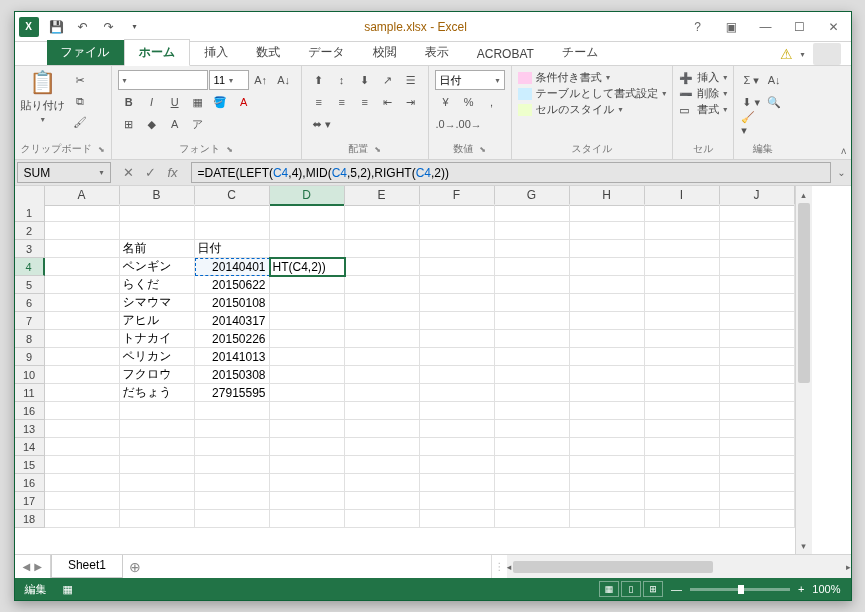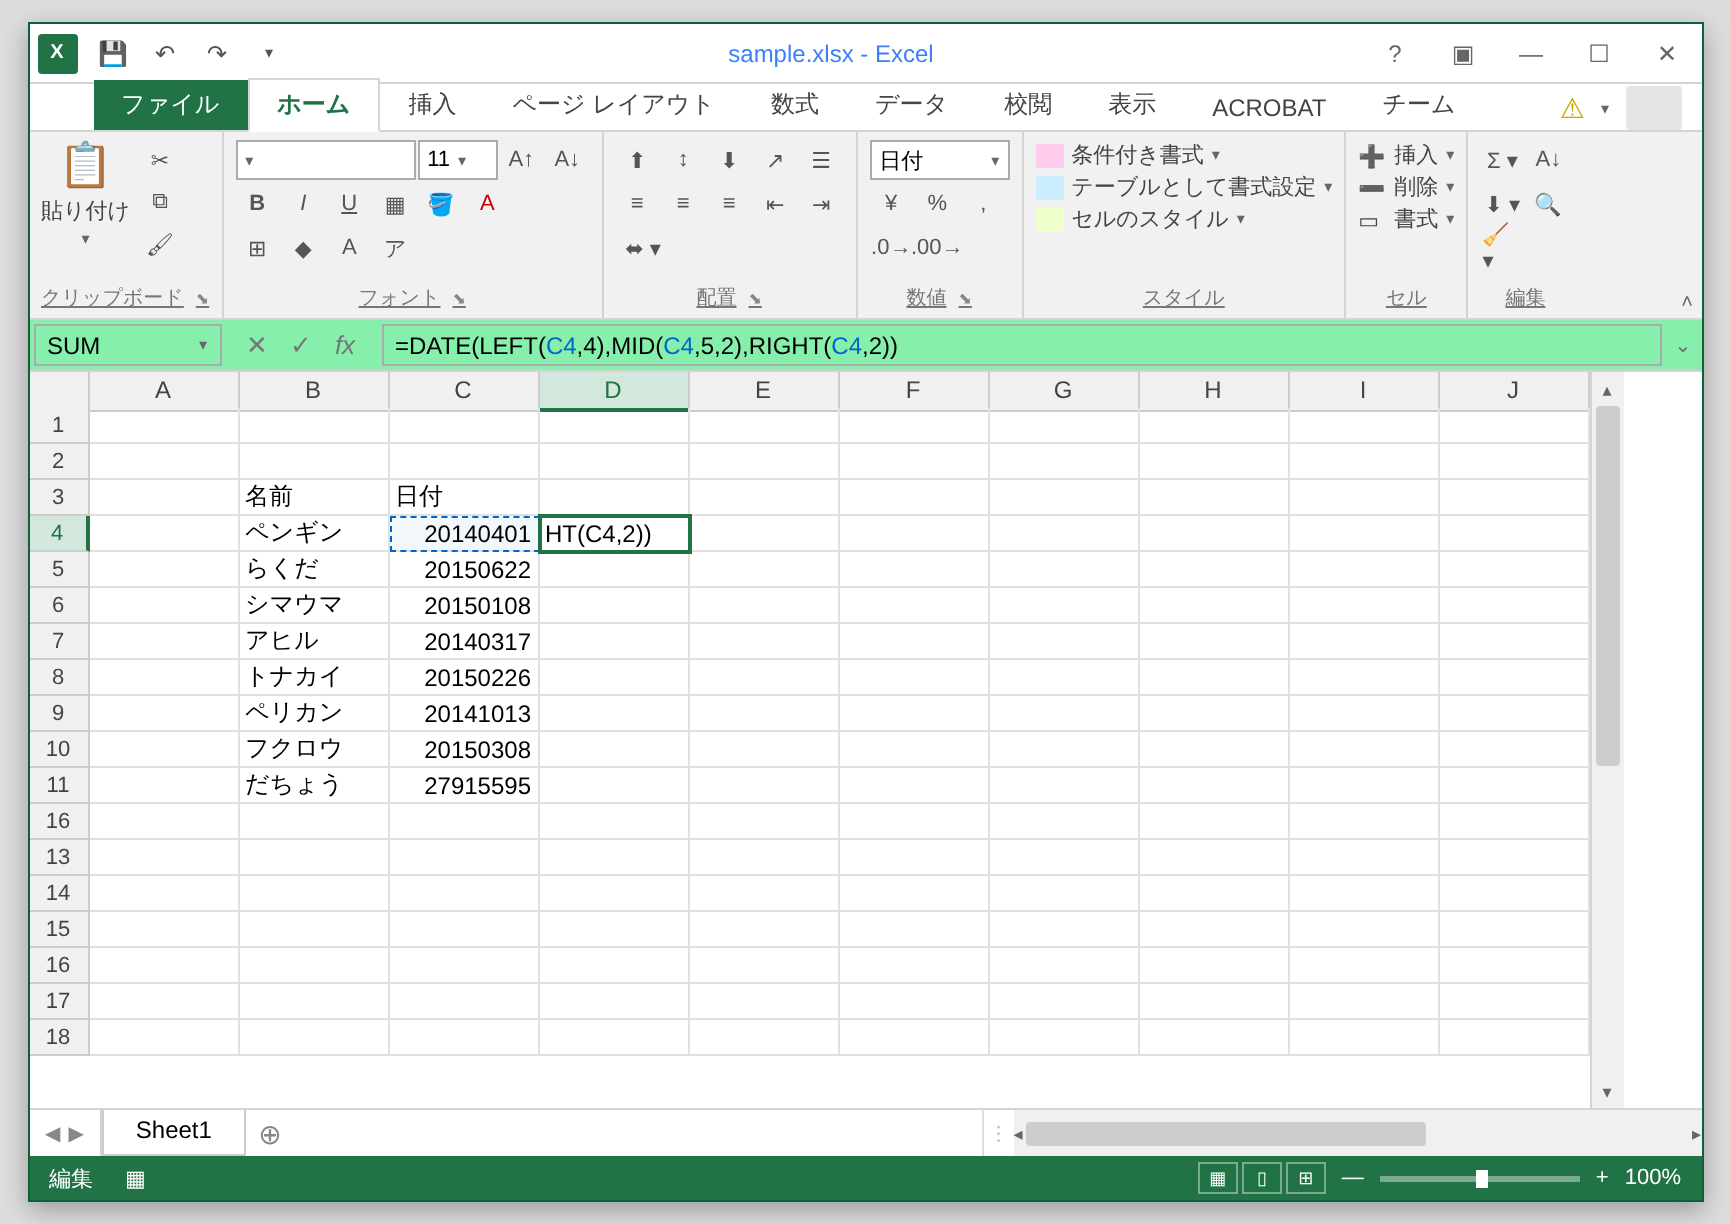--- a/index.html
+++ b/index.html
@@ -2,45 +2,45 @@
 <html><head>
 <meta charset="utf-8">
 <style>
 * { margin: 0; padding: 0; box-sizing: border-box; font-family: "Segoe UI", "Yu Gothic", "Meiryo", sans-serif; }
 body { background: #ddd; display: flex; align-items: center; justify-content: center; height: 612px; width: 865px; }
 .window { width: 838px; height: 590px; background: #fff; border: 1px solid #0e6137; box-shadow: 0 4px 12px rgba(0,0,0,0.3); display: flex; flex-direction: column; }
 .titlebar { height: 30px; background: #fff; display: flex; align-items: center; border-bottom: 1px solid #d4d4d4; }
 .qa-toolbar { display: flex; align-items: center; gap: 2px; padding: 0 4px; }
 .qa-btn { width: 24px; height: 24px; display: flex; align-items: center; justify-content: center; font-size: 12px; color: #555; cursor: pointer; }
 .excel-icon { width: 20px; height: 20px; background: #217346; color: #fff; display: flex; align-items: center; justify-content: center; font-size: 10px; font-weight: bold; border-radius: 2px; margin-right: 4px; }
-.title-text { flex: 1; text-align: center; font-size: 12px; color: #3b82f6; }
+.title-text { flex: 1; text-align: center; font-size: 12px; color: #a16207; }
 .win-controls { display: flex; }
 .win-btn { width: 34px; height: 24px; display: flex; align-items: center; justify-content: center; font-size: 12px; color: #666; cursor: pointer; }
 .tabs { height: 24px; background: #fff; display: flex; align-items: flex-end; border-bottom: 1px solid #d4d4d4; }
 .tab { padding: 4px 14px; font-size: 12px; color: #444; cursor: pointer; }
 .tab.file { background: #217346; color: #fff; margin-left: 32px; }
 .tab.active { background: #fff; border: 1px solid #d4d4d4; border-bottom: 1px solid #fff; margin-bottom: -1px; color: #217346; font-weight: bold; }
 .tab-spacer { flex: 1; }
 .tab-right { display: flex; align-items: center; gap: 8px; padding-right: 10px; }
 .warn-icon { color: #c6a700; font-size: 14px; }
 .user-icon { width: 28px; height: 22px; background: #e5e5e5; border-radius: 2px; }
 .ribbon { height: 94px; background: #f1f1f1; display: flex; border-bottom: 1px solid #d4d4d4; position: relative; }
 .ribbon-group { display: flex; flex-direction: column; justify-content: space-between; border-right: 1px solid #d4d4d4; padding: 4px 6px 1px; }
 .group-content { display: flex; gap: 4px; flex: 1; align-items: flex-start; }
-.group-label { font-size: 10px; color: #777; text-align: right; padding: 2px 0; display: flex; align-items: center; justify-content: center; gap: 6px; text-decoration: underline; }
+.group-label { font-size: 10px; color: #777; text-align: right; padding: 2px 0; display: flex; align-items: center; justify-content: center; gap: 6px; }
 .dialog-launcher { font-size: 8px; color: #888; cursor: pointer; }
 .big-btn { display: flex; flex-direction: column; align-items: center; gap: 2px; font-size: 11px; color: #444; cursor: pointer; min-width: 40px; }
 .big-btn-icon { font-size: 22px; }
 .mini-btn { width: 22px; height: 20px; display: flex; align-items: center; justify-content: center; font-size: 11px; color: #555; cursor: pointer; border: 1px solid transparent; }
 .mini-col { display: flex; flex-direction: column; gap: 1px; }
 .mini-row { display: flex; gap: 1px; align-items: center; }
 .font-select { height: 20px; border: 1px solid #ababab; background: #fff; font-size: 11px; display: flex; align-items: center; padding: 0 4px; gap: 4px; }
 .dropdown-arrow { font-size: 8px; color: #666; }
 .collapse-ribbon { position: absolute; right: 4px; bottom: 2px; font-size: 10px; color: #666; cursor: pointer; }
-.formula-bar { height: 26px; display: flex; align-items: stretch; border-bottom: 1px solid #d4d4d4; background: #86efac; }
+.formula-bar { height: 26px; display: flex; align-items: stretch; border-bottom: 1px solid #d4d4d4; background: #e5e5e5; }
 .name-box { width: 94px; border: 1px solid #ababab; display: flex; align-items: center; padding: 0 6px; font-size: 12px; margin: 2px; }
 .name-box-arrow { margin-left: auto; font-size: 8px; color: #666; }
 .fb-btns { display: flex; align-items: center; gap: 2px; padding: 0 6px; }
 .fb-btn { width: 20px; height: 20px; display: flex; align-items: center; justify-content: center; font-size: 13px; color: #777; cursor: pointer; }
 .formula-input { flex: 1; border: 1px solid #ababab; margin: 2px; padding: 2px 6px; font-size: 12px; display: flex; align-items: center; }
 .formula-input .blue { color: #0066cc; }
 .fb-expand { width: 18px; display: flex; align-items: center; justify-content: center; font-size: 10px; color: #666; cursor: pointer; }
 .grid-area { flex: 1; display: flex; overflow: hidden; background: #fff; }
 .grid { display: grid; grid-template-columns: 30px repeat(10, 75px); grid-auto-rows: 18px; font-size: 12px; position: relative; }
 .corner { background: #f0f0f0; border-right: 1px solid #ccc; border-bottom: 1px solid #ccc; }
@@ -96,21 +96,20 @@
       <div class="win-btn">—</div>
       <div class="win-btn">☐</div>
       <div class="win-btn">✕</div>
     </div>
   </div>
 
   <div class="tabs">
     <div class="tab file">ファイル</div>
     <div class="tab active">ホーム</div>
     <div class="tab">挿入</div>
-    <div class="tab">ページ レイアウト</div>
     <div class="tab">数式</div>
     <div class="tab">データ</div>
     <div class="tab">校閲</div>
     <div class="tab">表示</div>
     <div class="tab">ACROBAT</div>
     <div class="tab">チーム</div>
     <div class="tab-spacer"></div>
     <div class="tab-right">
       <span class="warn-icon">⚠</span>
       <span style="font-size:8px;color:#666;">▾</span>

